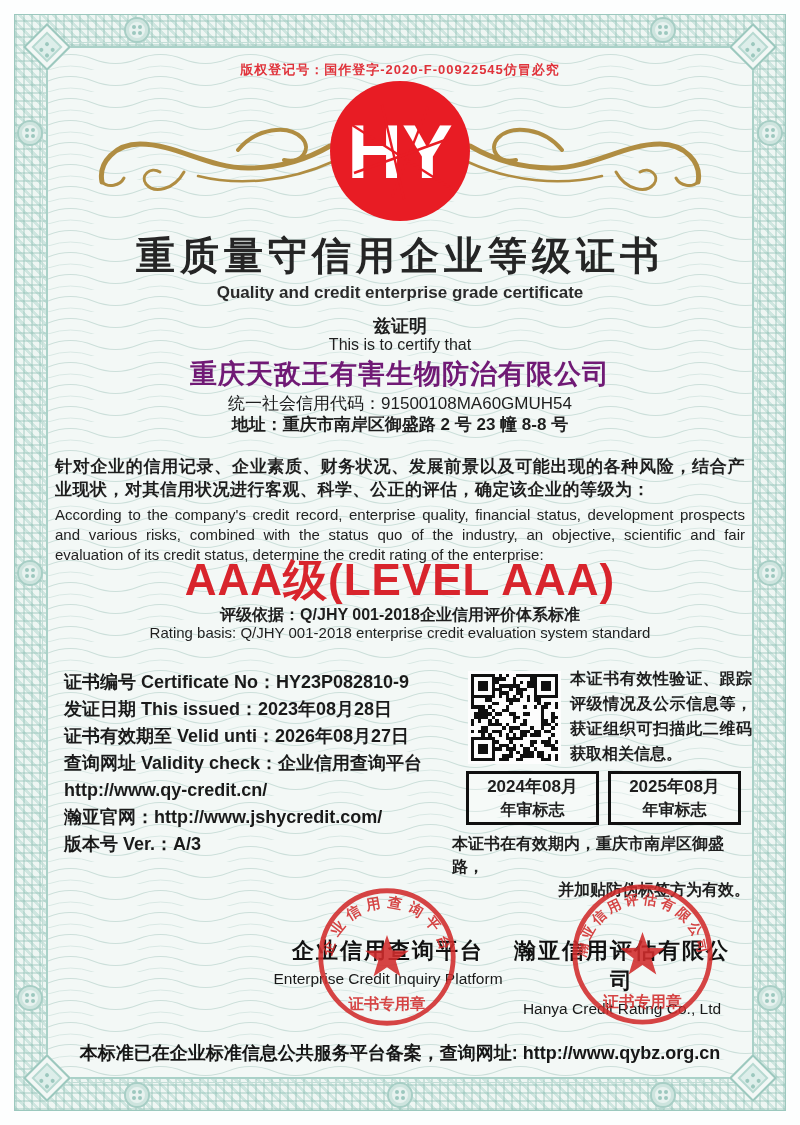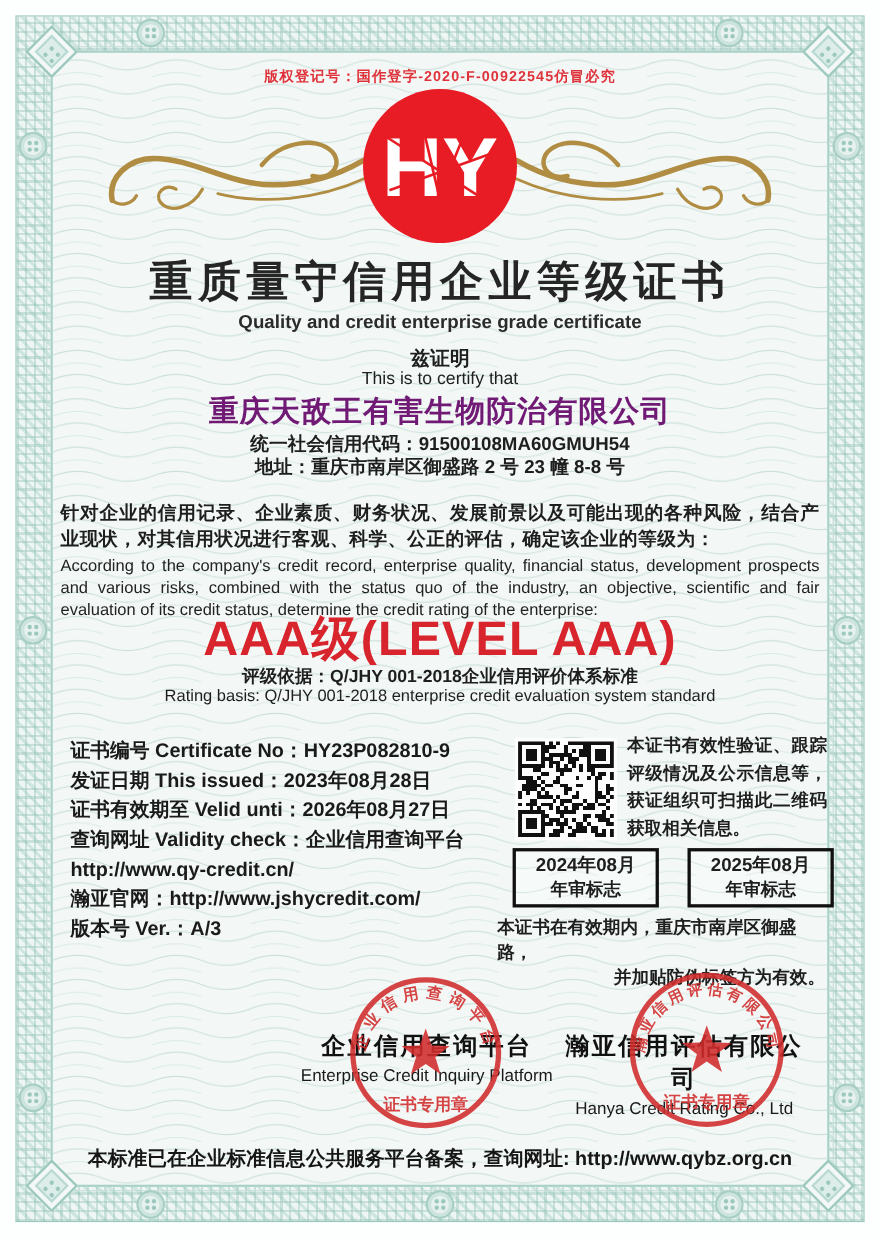--- a/index.html
+++ b/index.html
@@ -60,40 +60,40 @@
   .flourish { top:116px; width:248px; height:90px; z-index:5; }
   .flourish.left { left:88px; }
   .flourish.right { left:464px; transform:scaleX(-1); }
 
   .title-cn { top:229px; font-size:39px; font-weight:700; letter-spacing:5px; color:#252525; }
   .title-en { top:283px; font-size:17px; font-weight:600; color:#2b2b2b; }
   .certify-cn { top:314px; font-size:18px; font-weight:600; }
   .certify-en { top:336px; font-size:16px; font-weight:500; }
 
   .company { top:356px; font-size:27px; font-weight:800; letter-spacing:1px; color:#701a75; }
-  .code-line { top:392px; font-size:17px; font-weight:700; }
+  .code-line { top:392px; font-size:17px; font-weight:400; }
   .addr-line { top:413px; font-size:17px; font-weight:600; }
 
   .statement { left:55px; width:690px; top:455px; text-align:justify; }
   .statement .cn { font-size:17px; font-weight:700; line-height:1.38; letter-spacing:.5px; }
   .statement .en { font-size:15px; font-weight:500; line-height:1.34; margin-top:3px; color:#222; }
 
   .grade { top:551px; font-size:44px; font-weight:800; color:#d8242c; letter-spacing:1px;text-align:center; }
   .basis-cn { top:605px; font-size:16px; font-weight:600; }
   .basis-en { top:624px; font-size:15px; font-weight:500; }
 
   .details { left:64px; top:669px; width:400px; }
   .details .dline { font-size:18px; font-weight:600; line-height:27px; white-space:nowrap; color:#1a1a1a; }
 
   .qr-box { left:468px; top:671px; width:93px; height:93px; background:#fdfdfd; padding:3px; z-index:5; }
   .qr-box svg { width:100%; height:100%; display:block; fill:#101010; }
 
   .qr-note { left:570px; top:667px; width:182px; font-size:16px; font-weight:600; line-height:1.56; text-align:justify; }
 
-  .year-row { left:466px; top:771px; display:flex; gap:26px; }
+  .year-row { left:466px; top:771px; display:flex; gap:9px; }
   .year-box { width:133px; height:54px; border:3px solid #101010; background:rgba(255,255,255,.25);
               display:flex; flex-direction:column; justify-content:center; align-items:center; }
   .year-box .p { font-size:17px; font-weight:600; line-height:1.35; }
   .year-box .l { font-size:16px; font-weight:600; line-height:1.35; }
 
   .supervise { left:452px; top:832px; width:298px; font-size:16px; font-weight:600; line-height:1.45; }
   .supervise .l2 { text-align:right; }
 
   .issuer { top:936px; z-index:5; text-align:center; }
   .issuer .cn { font-size:22px; font-weight:700; letter-spacing:2px; color:#111; }

